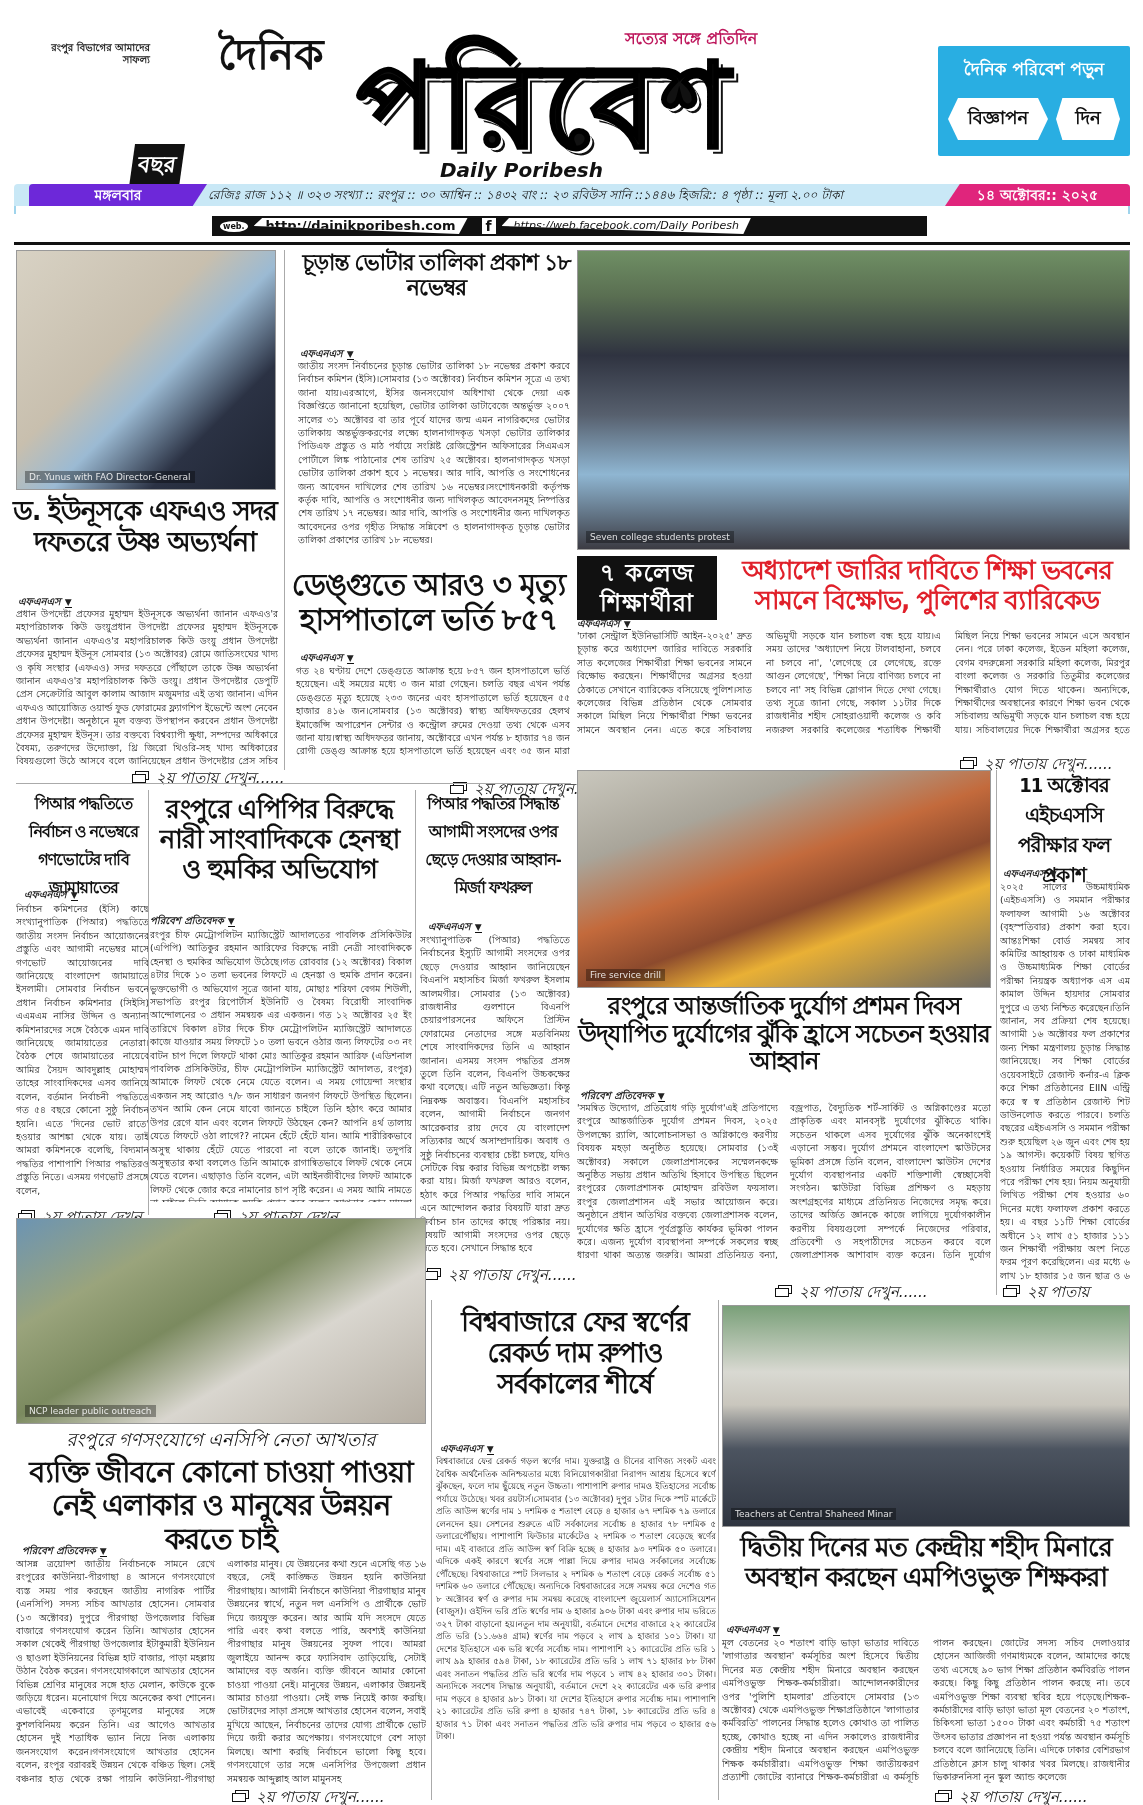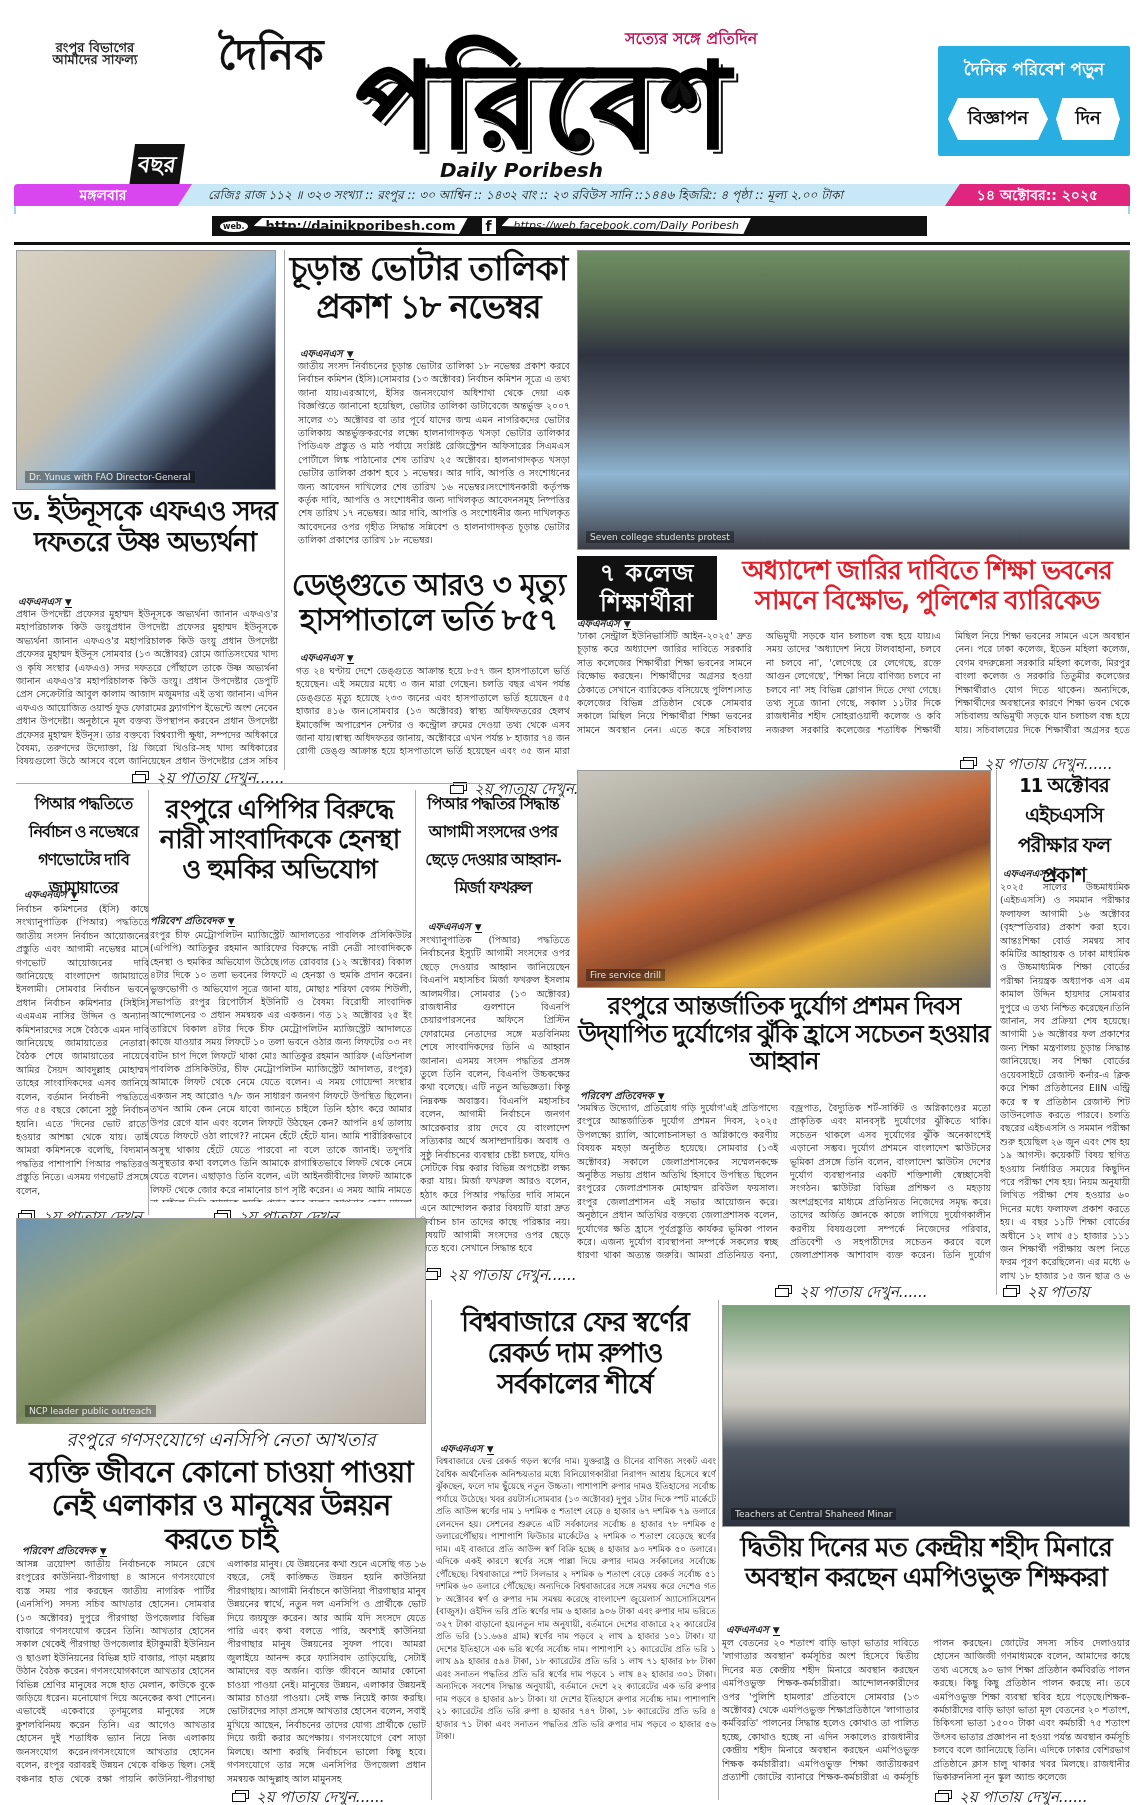--- a/index.html
+++ b/index.html
@@ -1,33 +1,33 @@
 <!DOCTYPE html>
 <html><head>
 <meta charset="utf-8">
 <style>
 *{box-sizing:border-box;margin:0;padding:0}
 html,body{width:1143px;height:1805px;background:#fff;overflow:hidden}
 body{position:relative;font-family:"DejaVu Sans","Liberation Sans",sans-serif;color:#111}
 .abs{position:absolute}
 
-.side-tag{left:40px;top:42px;width:110px;font-size:13px;line-height:12px;text-align:center;font-weight:bold;color:#222}
+.side-tag{left:40px;top:42px;width:110px;font-size:10px;line-height:12px;text-align:right;font-weight:bold;color:#222}
 .anniv{left:20px;top:78px;width:170px;height:110px}
 .anniv-num{position:absolute;left:0;top:-8px;font-size:92px;font-weight:900;color:#e4262c;font-family:"DejaVu Serif",serif;line-height:1;letter-spacing:-6px}
 .anniv-yr{position:absolute;left:112px;top:66px;background:#111;color:#fff;font-size:22px;font-weight:bold;padding:3px 6px;transform:skewX(-8deg)}
 .prefix{left:218px;top:22px;font-size:42px;font-weight:900;font-family:"DejaVu Serif",serif;color:#111}
 .logo{left:215px;top:48px;width:660px;height:115px;font-size:118px;line-height:115px;font-weight:900;font-family:"DejaVu Serif",serif;color:#111;letter-spacing:4px;text-align:center;-webkit-text-stroke:2px #000;text-shadow:3px 3px 0 #fff,5px 5px 0 #111}
 .tagline{left:625px;top:26px;font-size:16px;color:#be185d;font-weight:bold}
 .en-name{left:440px;top:158px;font-size:20px;font-weight:bold;font-style:italic;color:#111}
 .ad-box{left:938px;top:46px;width:192px;height:110px;background:#29aee2;border-radius:2px}
 .ad-top{position:absolute;left:0;top:10px;width:100%;text-align:center;color:#fff;font-size:17px;font-weight:bold}
 .ad-pill{position:absolute;top:52px;height:42px;background:#fff;color:#111;font-size:18px;font-weight:bold;display:flex;align-items:center;justify-content:center;clip-path:polygon(10% 0,90% 0,100% 50%,90% 100%,10% 100%,0 50%)}
 
 .datebar{left:14px;top:184px;width:1116px;height:22px;background:#c9e8f6;border-radius:4px 4px 0 0}
-.day{left:14px;top:184px;width:178px;height:22px;background:#d946ef;color:#fff;font-size:14px;font-weight:bold;text-align:center;line-height:22px;clip-path:polygon(0 0,100% 0,92% 100%,0 100%);border-radius:4px 0 0 0}
+.day{left:29px;top:184px;width:178px;height:22px;background:#6d28d9;color:#fff;font-size:14px;font-weight:bold;text-align:center;line-height:22px;clip-path:polygon(0 0,100% 0,92% 100%,0 100%);border-radius:4px 0 0 0}
 .info{left:208px;top:184px;width:740px;height:22px;font-size:12px;font-style:italic;line-height:22px;text-align:left;color:#111}
 .date{left:945px;top:184px;width:185px;height:22px;background:#e0257c;color:#fff;font-size:14px;font-weight:bold;line-height:22px;text-align:center;clip-path:polygon(8% 0,100% 0,100% 100%,0 100%);border-radius:0 4px 0 0}
 .subbar{left:14px;top:206px;width:1116px;height:8px;background:#fff;border-left:2px solid #9fd4ec;border-right:2px solid #9fd4ec}
 .webbar{left:212px;top:216px;width:715px;height:20px;background:#111;display:flex;align-items:center;gap:6px;padding:0 8px}
 .web-badge{background:#fff;color:#111;font-size:8px;border-radius:50%;padding:1px 3px;font-weight:bold}
 .web-url{background:#fff;color:#111;font-size:13px;font-weight:bold;padding:0 12px;height:16px;line-height:16px;clip-path:polygon(4% 0,100% 0,96% 100%,0 50%)}
 .fb-icon{background:#fff;color:#111;font-size:14px;font-weight:900;width:14px;height:16px;line-height:16px;text-align:center;margin-left:8px}
 .fb-url{background:#fff;color:#111;font-size:11px;font-style:italic;padding:0 12px;height:16px;line-height:16px;clip-path:polygon(3% 0,100% 0,97% 100%,0 50%)}
 .rule{left:14px;top:242px;width:1116px;height:3px;background:#111}
 
@@ -81,21 +81,21 @@
 <div class="abs rule"></div>
 
 <div class="photo ph1">
     <span class="ph-cap">Dr. Yunus with FAO Director-General</span>
   </div>
 <div class="hl" style="left:10px;top:495px;width:270px;font-size:27px">ড. ইউনূসকে এফএও সদর দফতরে উষ্ণ অভ্যর্থনা</div>
 <div class="byline" style="left:18px;top:594px"><span>এফএনএস</span><span class="tri">▼</span></div>
 <div class="body" style="left:16px;top:607px;width:262px;height:162px">প্রধান উপদেষ্টা প্রফেসর মুহাম্মদ ইউনূসকে অভ্যর্থনা জানান এফএও'র মহাপরিচালক কিউ ডংয়ুপ্রধান উপদেষ্টা প্রফেসর মুহাম্মদ ইউনূসকে অভ্যর্থনা জানান এফএও'র মহাপরিচালক কিউ ডংয়ু প্রধান উপদেষ্টা প্রফেসর মুহাম্মদ ইউনূস সোমবার (১৩ অক্টোবর) রোমে জাতিসংঘের খাদ্য ও কৃষি সংস্থার (এফএও) সদর দফতরে পৌঁছালে তাকে উষ্ণ অভ্যর্থনা জানান এফএও'র মহাপরিচালক কিউ ডংয়ু। প্রধান উপদেষ্টার ডেপুটি প্রেস সেক্রেটারি আবুল কালাম আজাদ মজুমদার এই তথ্য জানান। এদিন এফএও আয়োজিত ওয়ার্ল্ড ফুড ফোরামের ফ্ল্যাগশিপ ইভেন্টে অংশ নেবেন প্রধান উপদেষ্টা। অনুষ্ঠানে মূল বক্তব্য উপস্থাপন করবেন প্রধান উপদেষ্টা প্রফেসর মুহাম্মদ ইউনূস। তার বক্তব্যে বিশ্বব্যাপী ক্ষুধা, সম্পদের অধিকারে বৈষম্য, তরুণদের উদ্যোক্তা, থ্রি জিরো থিওরি-সহ খাদ্য অধিকারের বিষয়গুলো উঠে আসবে বলে জানিয়েছেন প্রধান উপদেষ্টার প্রেস সচিব শফিকুল আলম।রোমের স্থানীয় সময় দুপুর ২টায় (বাংলাদেশ সময় সন্ধ্যা ৬টা)</div>
 <div class="cont" style="left:132px;top:766px"><span class="pg-icon"></span><span>২য় পাতায় দেখুন......</span></div>
 
-<div class="hl" style="left:286px;top:250px;width:285px;font-size:33px">চূড়ান্ত ভোটার তালিকা প্রকাশ ১৮ নভেম্বর</div>
+<div class="hl" style="left:294px;top:250px;width:285px;font-size:22px">চূড়ান্ত ভোটার তালিকা প্রকাশ ১৮ নভেম্বর</div>
 <div class="byline" style="left:300px;top:346px"><span>এফএনএস</span><span class="tri">▼</span></div>
 <div class="body" style="left:298px;top:359px;width:272px;height:196px">জাতীয় সংসদ নির্বাচনের চূড়ান্ত ভোটার তালিকা ১৮ নভেম্বর প্রকাশ করবে নির্বাচন কমিশন (ইসি)।সোমবার (১৩ অক্টোবর) নির্বাচন কমিশন সূত্রে এ তথ্য জানা যায়।এরআগে, ইসির জনসংযোগ অধিশাখা থেকে দেয়া এক বিজ্ঞপ্তিতে জানানো হয়েছিল, ভোটার তালিকা ডাটাবেজে অন্তর্ভুক্ত ২০০৭ সালের ৩১ অক্টোবর বা তার পূর্বে যাদের জন্ম এমন নাগরিকদের ভোটার তালিকায় অন্তর্ভুক্তকরণের লক্ষ্যে হালনাগাদকৃত খসড়া ভোটার তালিকার পিডিএফ প্রস্তুত ও মাঠ পর্যায়ে সংশ্লিষ্ট রেজিস্ট্রেশন অফিসারের সিএমএস পোর্টালে লিঙ্ক পাঠানোর শেষ তারিখ ২৫ অক্টোবর। হালনাগাদকৃত খসড়া ভোটার তালিকা প্রকাশ হবে ১ নভেম্বর। আর দাবি, আপত্তি ও সংশোধনের জন্য আবেদন দাখিলের শেষ তারিখ ১৬ নভেম্বর।সংশোধনকারী কর্তৃপক্ষ কর্তৃক দাবি, আপত্তি ও সংশোধনীর জন্য দাখিলকৃত আবেদনসমূহ নিষ্পত্তির শেষ তারিখ ১৭ নভেম্বর। আর দাবি, আপত্তি ও সংশোধনীর জন্য দাখিলকৃত আবেদনের ওপর গৃহীত সিদ্ধান্ত সন্নিবেশ ও হালনাগাদকৃত চূড়ান্ত ভোটার তালিকা প্রকাশের তারিখ ১৮ নভেম্বর।</div>
 <div class="hl" style="left:286px;top:568px;width:285px;font-size:30px">ডেঙ্গুতে আরও ৩ মৃত্যু হাসপাতালে ভর্তি ৮৫৭</div>
 <div class="byline" style="left:300px;top:650px"><span>এফএনএস</span><span class="tri">▼</span></div>
 <div class="body" style="left:296px;top:664px;width:274px;height:95px">গত ২৪ ঘণ্টায় দেশে ডেঙ্গুতে আক্রান্ত হয়ে ৮৫৭ জন হাসপাতালে ভর্তি হয়েছেন। এই সময়ের মধ্যে ৩ জন মারা গেছেন। চলতি বছর এখন পর্যন্ত ডেঙ্গুতে মৃত্যু হয়েছে ২৩৩ জনের এবং হাসপাতালে ভর্তি হয়েছেন ৫৫ হাজার ৪১৬ জন।সোমবার (১৩ অক্টোবর) স্বাস্থ্য অধিদফতরের হেলথ ইমার্জেন্সি অপারেশন সেন্টার ও কন্ট্রোল রুমের দেওয়া তথ্য থেকে এসব জানা যায়।স্বাস্থ্য অধিদফতর জানায়, অক্টোবরে এখন পর্যন্ত ৮ হাজার ৭৪ জন রোগী ডেঙ্গু আক্রান্ত হয়ে হাসপাতালে ভর্তি হয়েছেন এবং ৩৫ জন মারা গেছেন। সারা দেশের বিভিন্ন সরকারি ও বেসরকারি হাসপাতালে বর্তমানে ২ হাজার ৬২২ জন ডেঙ্গু রোগী ভর্তি আছেন। যার মধ্যে ঢাকায় ৯৬৩ জন,</div>
 <div class="cont" style="left:450px;top:777px"><span class="pg-icon"></span><span>২য় পাতায় দেখুন......</span></div>
 
 <div class="vline" style="left:284px;top:250px;height:520px"></div>
 
 <div class="photo ph2">

